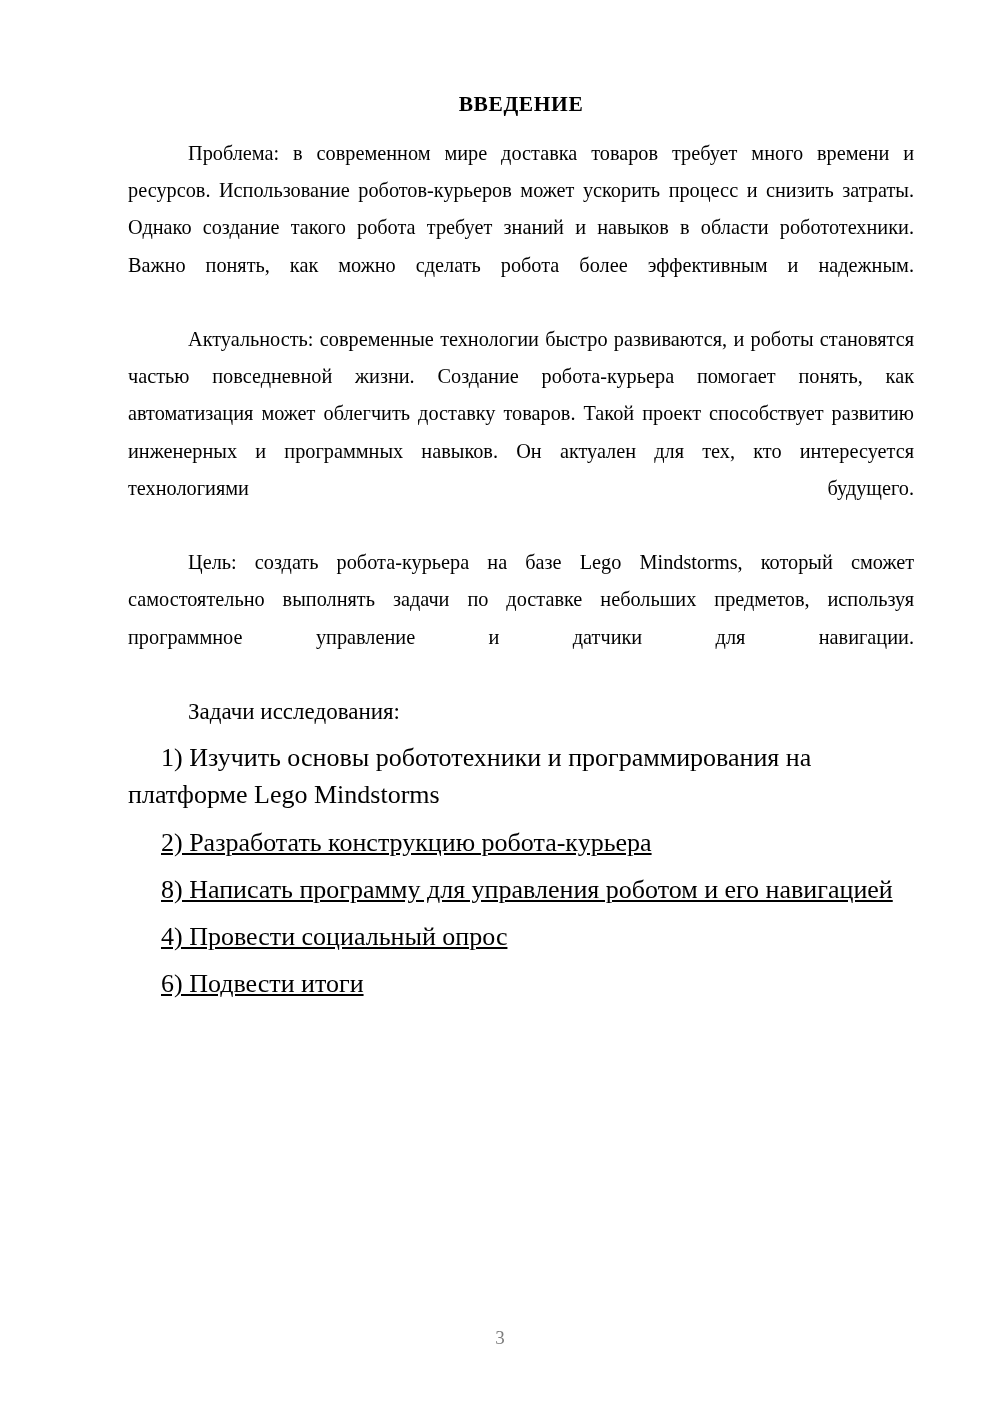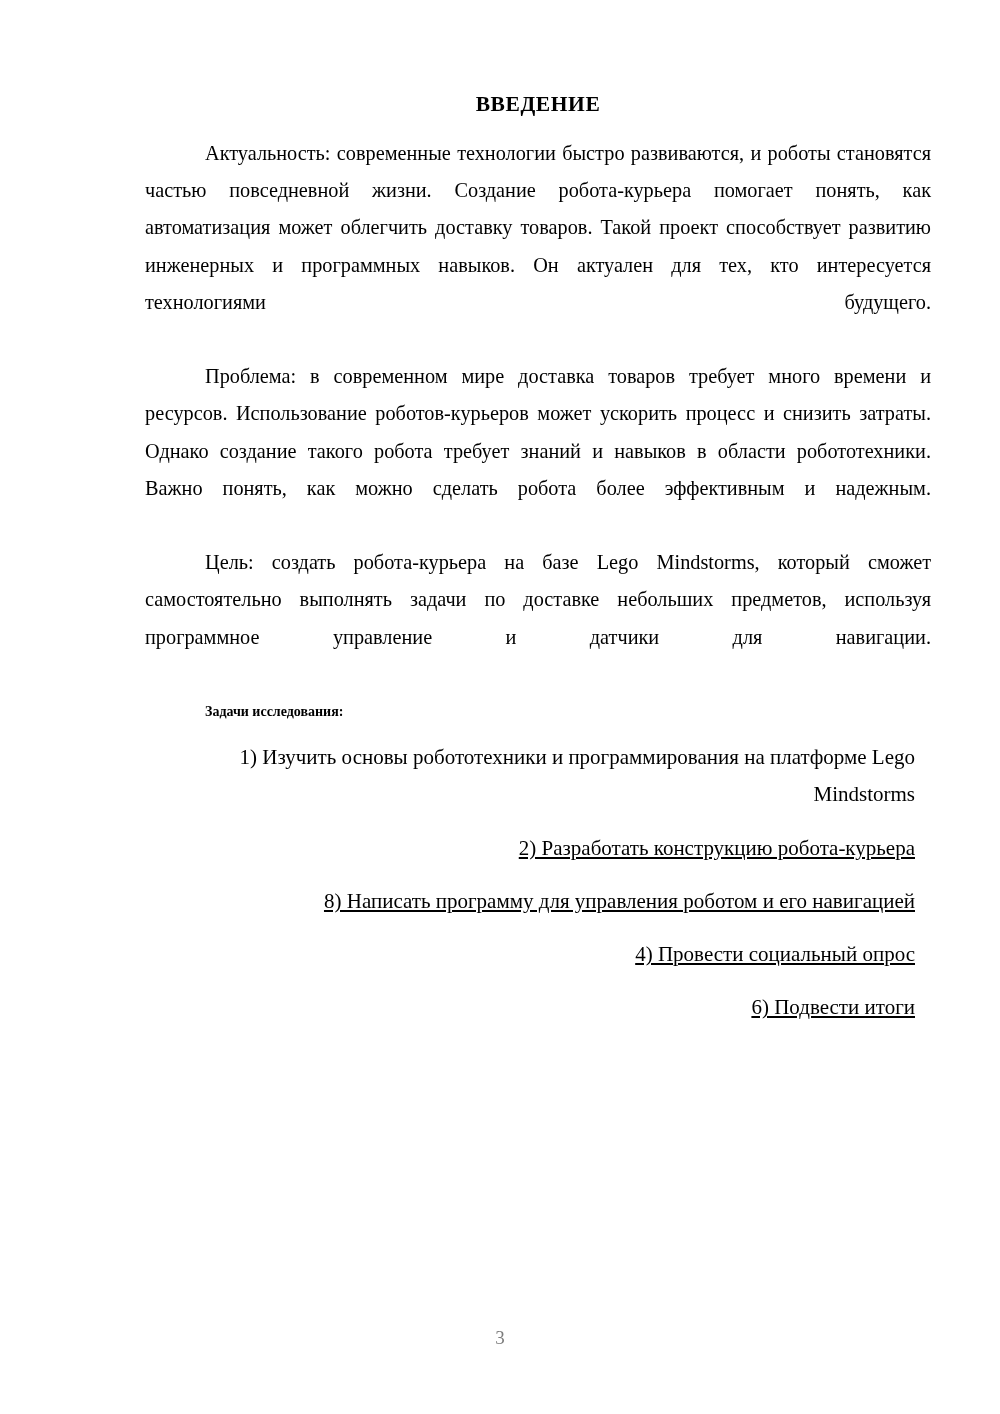--- a/index.html
+++ b/index.html
@@ -22,21 +22,21 @@
     position: absolute;
     left: 0;
     top: 0;
     width: 1000px;
     height: 1414px;
     background: #ffffff;
   }
 
   .content {
     position: absolute;
-    left: 145px;
+    left: 128px;
     top: 86px;
     width: 786px;
   }
 
   .doc-title {
     font-size: 21.5px;
     font-weight: bold;
     text-align: center;
     letter-spacing: 0.6px;
     line-height: 37px;
@@ -55,40 +55,39 @@
   }
 
   
   .para:after {
     content: "";
     display: inline-block;
     width: 100%;
   }
 
   .list-intro {
-    font-size: 14px;
+    font-size: 23px;
     line-height: 37.2px;
     text-align: left;
     text-indent: 60px;
     margin: 0;
-    font-weight: bold;
   }
 
   .task-list {
     list-style: none;
     margin: 0;
     padding: 0;
   }
 
   .task-item {
-    font-size: 21px;
+    font-size: 26px;
     line-height: 37.2px;
-    text-align: right;
+    text-align: left;
     text-indent: 33px;
-    margin: 16px;
+    margin: 0;
     padding: 0;
   }
 
   .task-item + .task-item {
     margin-top: 10px;
     text-decoration: underline;
   }
 
   .task-item.first-item {
     margin-top: 9px;
@@ -111,23 +110,23 @@
 </style>
 </head>
 <body>
 
 <div class="page">
 
   <div class="content">
 
     <h1 class="doc-title">ВВЕДЕНИЕ</h1>
 
+    <p class="para">Проблема: в современном мире доставка товаров требует много времени и ресурсов. Использование роботов-курьеров может ускорить процесс и снизить затраты. Однако создание такого робота требует знаний и навыков в области робототехники. Важно понять, как можно сделать робота более эффективным и надежным.</p>
+
     <p class="para">Актуальность: современные технологии быстро развиваются, и роботы становятся частью повседневной жизни. Создание робота-курьера помогает понять, как автоматизация может облегчить доставку товаров. Такой проект способствует развитию инженерных и программных навыков. Он актуален для тех, кто интересуется технологиями будущего.</p>
-
-    <p class="para">Проблема: в современном мире доставка товаров требует много времени и ресурсов. Использование роботов-курьеров может ускорить процесс и снизить затраты. Однако создание такого робота требует знаний и навыков в области робототехники. Важно понять, как можно сделать робота более эффективным и надежным.</p>
 
     <p class="para">Цель: создать робота-курьера на базе Lego Mindstorms, который сможет самостоятельно выполнять задачи по доставке небольших предметов, используя программное управление и датчики для навигации.</p>
 
     <p class="list-intro">Задачи исследования:</p>
 
     <ol class="task-list">
       <li class="task-item first-item">1) Изучить основы робототехники и программирования на платформе Lego Mindstorms</li>
       <li class="task-item">2) Разработать конструкцию робота-курьера</li>
       <li class="task-item">8) Написать программу для управления роботом и его навигацией</li>
       <li class="task-item">4) Провести социальный опрос</li>

